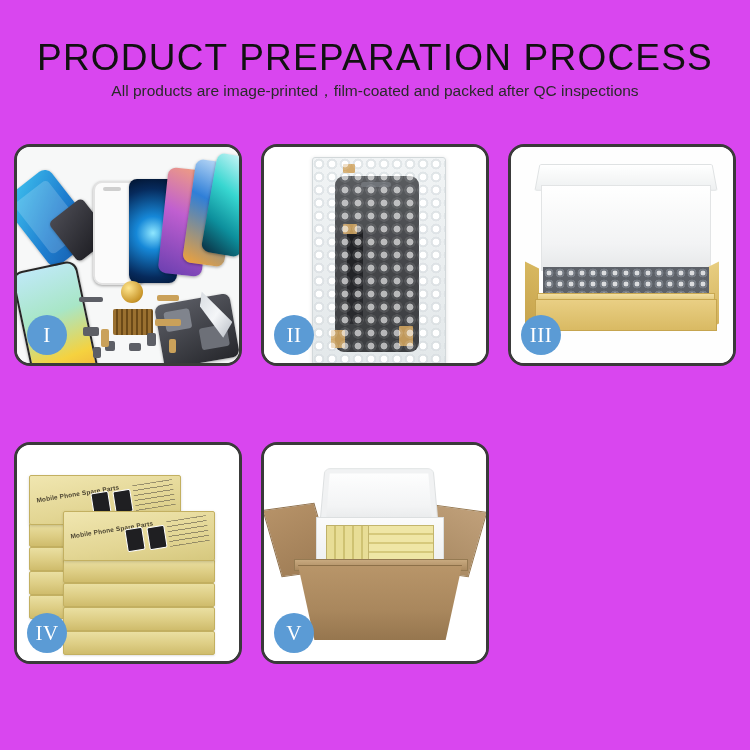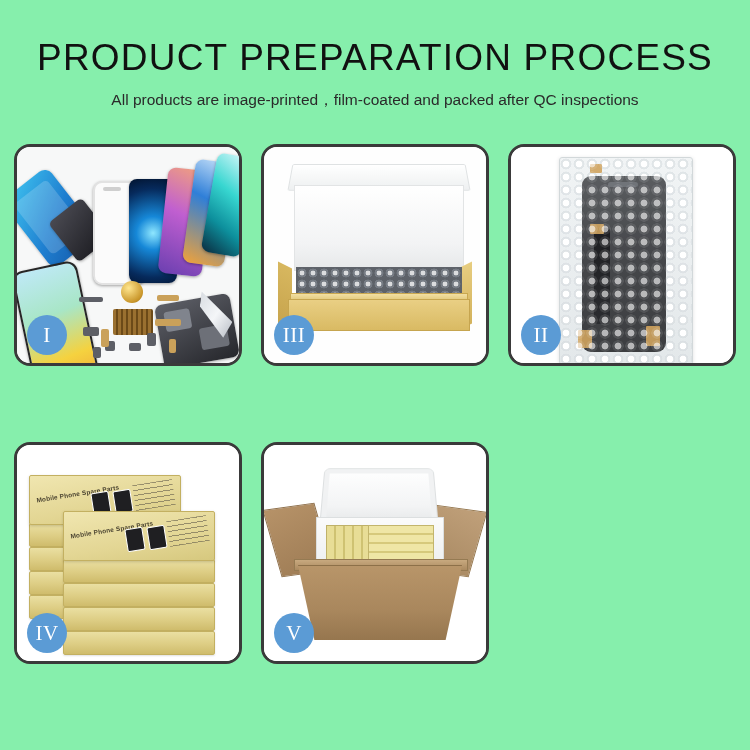--- a/index.html
+++ b/index.html
@@ -12,21 +12,21 @@
     height: 750px;
     font-family: "Liberation Sans", sans-serif;
     overflow: hidden;
     position: relative;
   }
 
   .page {
     width: 750px;
     height: 750px;
     position: relative;
-    background: #86efac;
+    background: #d946ef;
   }
 
   
   .header {
     position: absolute;
     top: 36px;
     left: 0;
     width: 750px;
     text-align: center;
   }
@@ -38,21 +38,20 @@
     color: #111111;
     line-height: 44px;
     white-space: nowrap;
   }
   .subtitle {
     font-family: "Liberation Sans", sans-serif;
     font-size: 15.5px;
     font-weight: 400;
     color: #2a2a2a;
     line-height: 22px;
-    margin-top: 9px;
     white-space: nowrap;
   }
 
   
   .grid {
     position: absolute;
     top: 144px;
     left: 14px;
     width: 722px;
     display: grid;
@@ -418,46 +417,46 @@
           <div class="flex-strip" style="left:22px; top:42px; width:8px;  height:18px;"></div>
           <div class="flex-strip" style="left:90px; top:52px; width:7px;  height:14px;"></div>
         </div>
         <div class="tweezers"></div>
       </div>
       <div class="badge">I</div>
     </div>
 
     <div class="panel">
       <div class="panel-scene">
-        <div class="p3-bg"></div>
-        <div class="p3-lid"></div>
-        <div class="p3-foam"></div>
-        <div class="p3-box-left"></div>
-        <div class="p3-box-right"></div>
-        <div class="p3-bubble-layer"></div>
-        <div class="p3-rim"></div>
-        <div class="p3-box-front"></div>
-      </div>
-      <div class="badge">III</div>
-    </div>
-
-    <div class="panel">
-      <div class="panel-scene">
         <div class="p2-bg"></div>
         <div class="bubble-bag">
           <div class="bubble-item"></div>
           <div class="flex-tail"></div>
           <div class="tape" style="left:30px; top:6px;  width:12px; height:9px;"></div>
           <div class="tape" style="left:30px; top:66px; width:14px; height:10px;"></div>
           <div class="tape" style="left:18px; top:172px; width:14px; height:18px;"></div>
           <div class="tape" style="left:86px; top:168px; width:14px; height:20px;"></div>
           <div class="bubble-overlay"></div>
         </div>
       </div>
       <div class="badge">II</div>
+    </div>
+
+    <div class="panel">
+      <div class="panel-scene">
+        <div class="p3-bg"></div>
+        <div class="p3-lid"></div>
+        <div class="p3-foam"></div>
+        <div class="p3-box-left"></div>
+        <div class="p3-box-right"></div>
+        <div class="p3-bubble-layer"></div>
+        <div class="p3-rim"></div>
+        <div class="p3-box-front"></div>
+      </div>
+      <div class="badge">III</div>
     </div>
 
     <div class="panel">
       <div class="panel-scene">
         <div class="p4-bg"></div>
         <div class="stack">
 
           <div class="sbox" style="left:0px;  top:60px;"></div>
           <div class="sbox" style="left:0px;  top:84px;"></div>
           <div class="sbox" style="left:0px;  top:108px;"></div>

